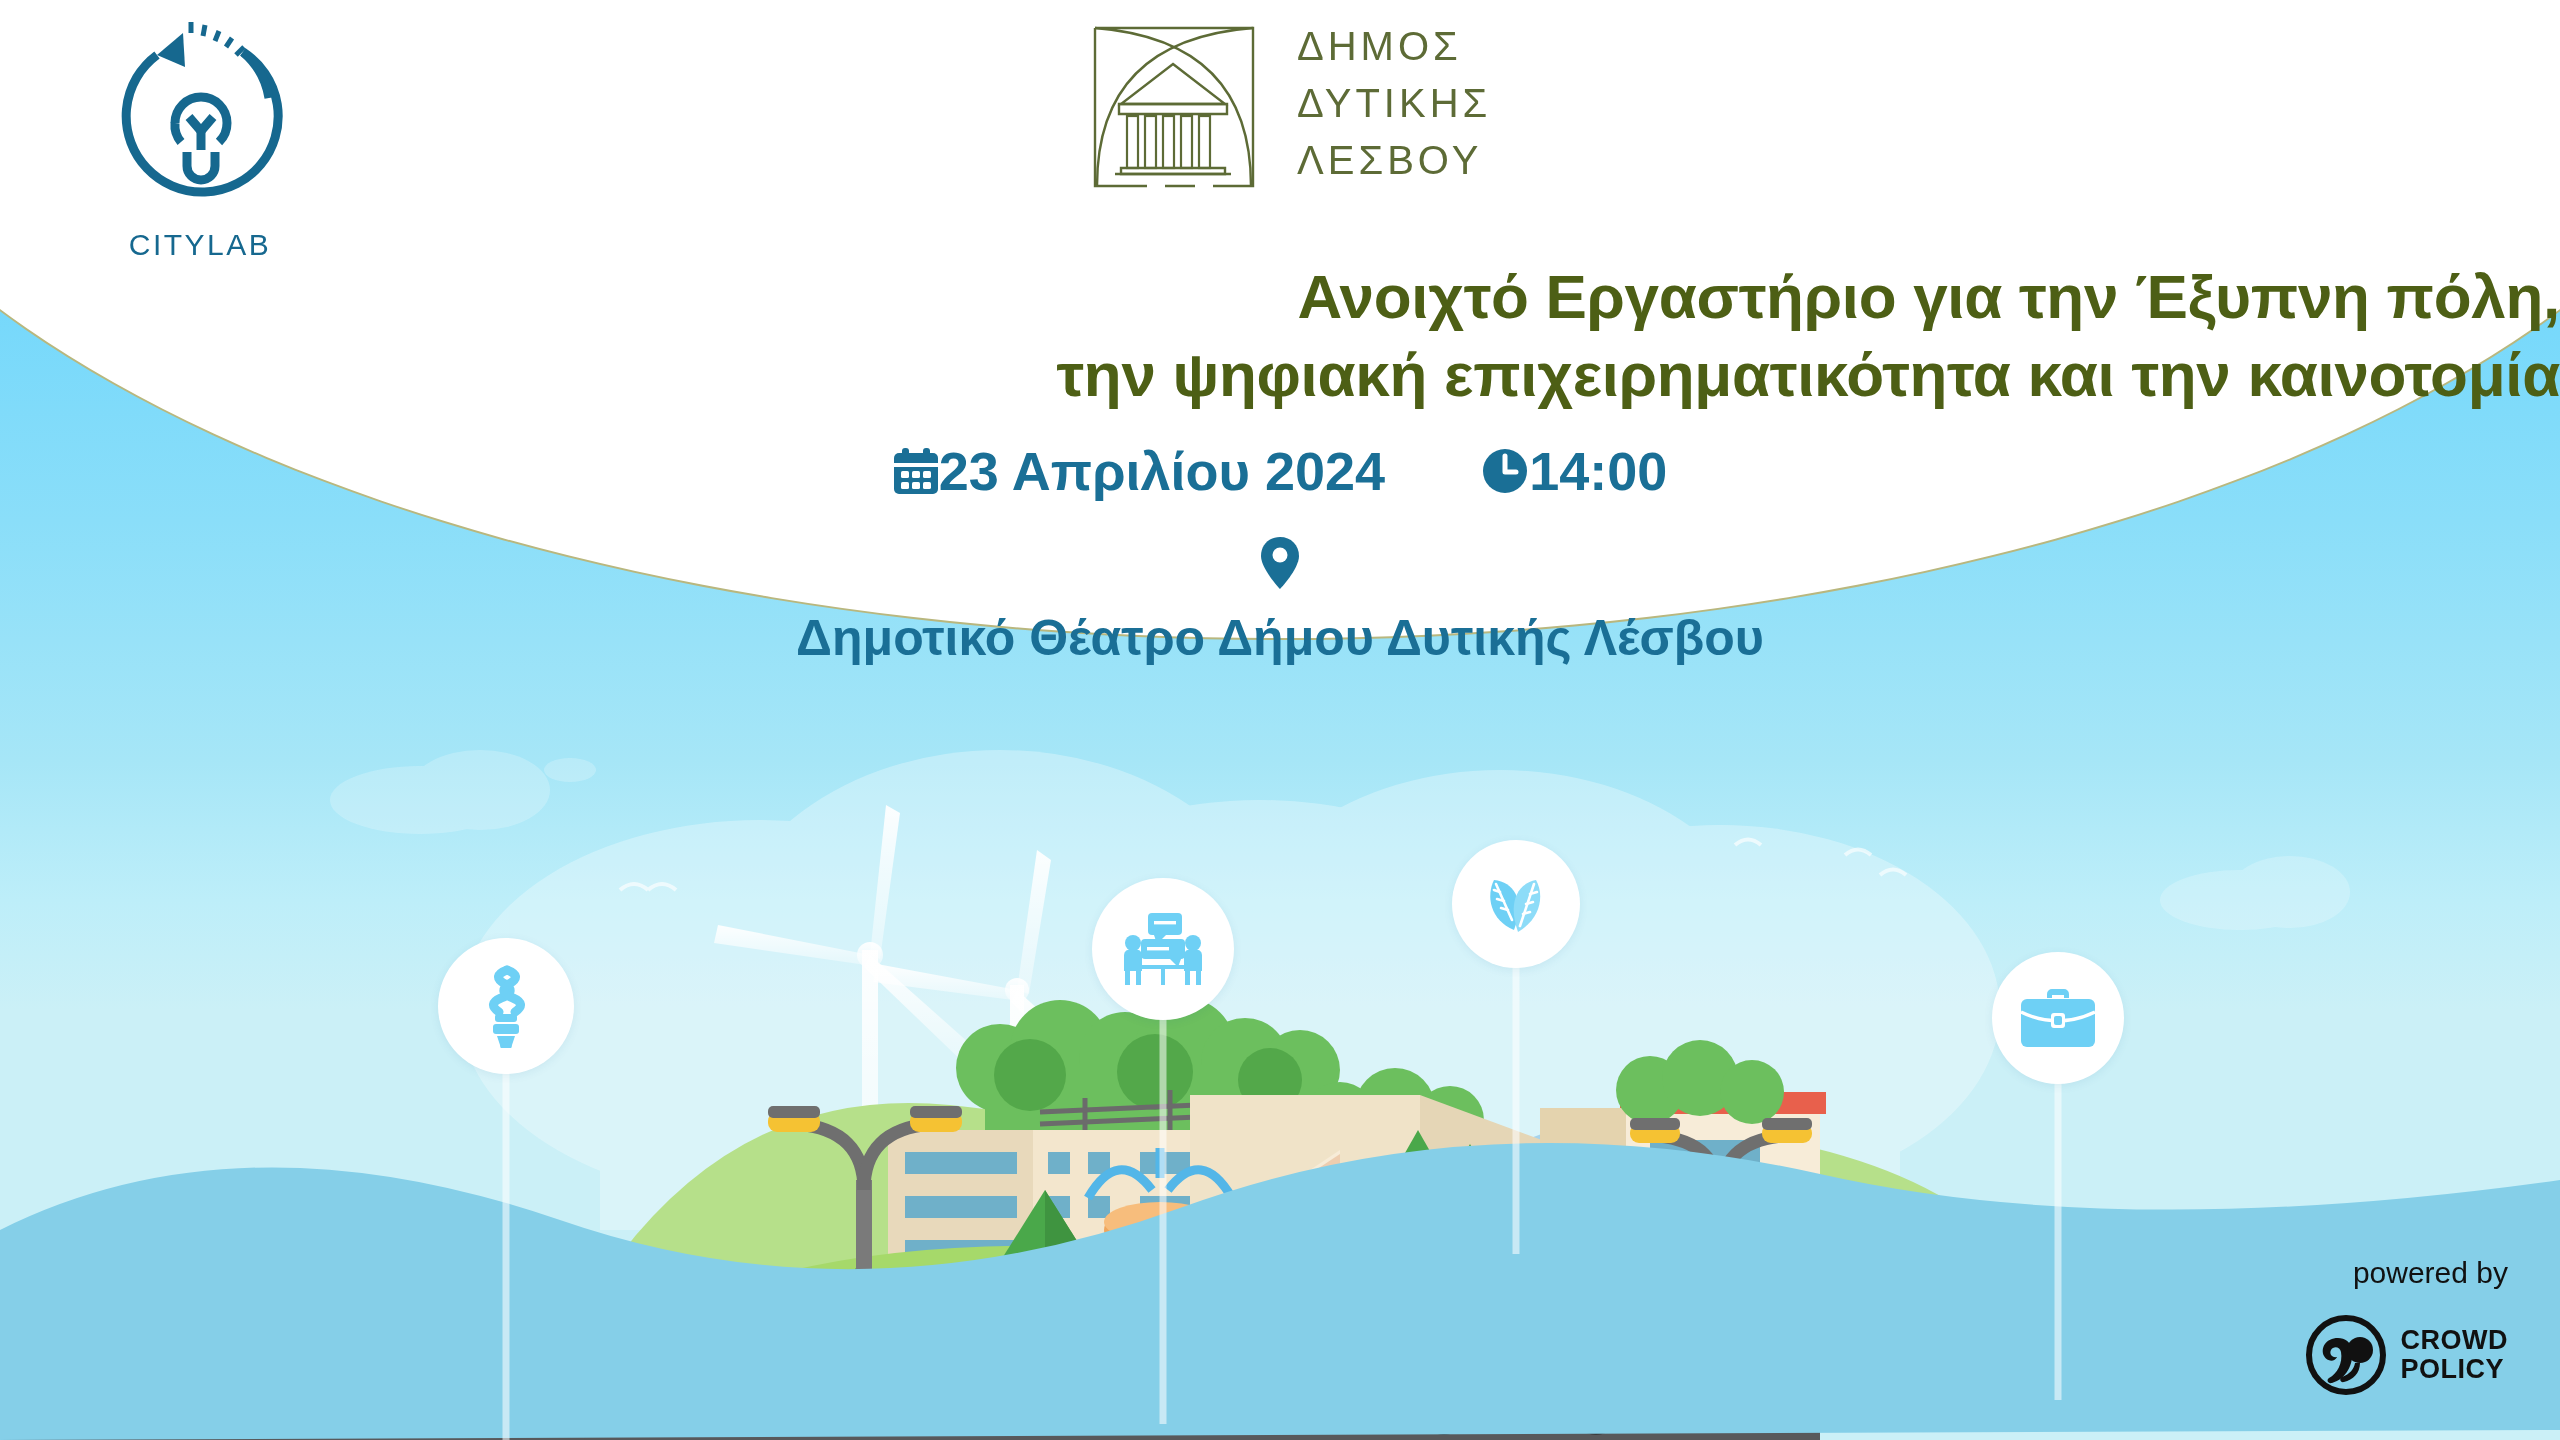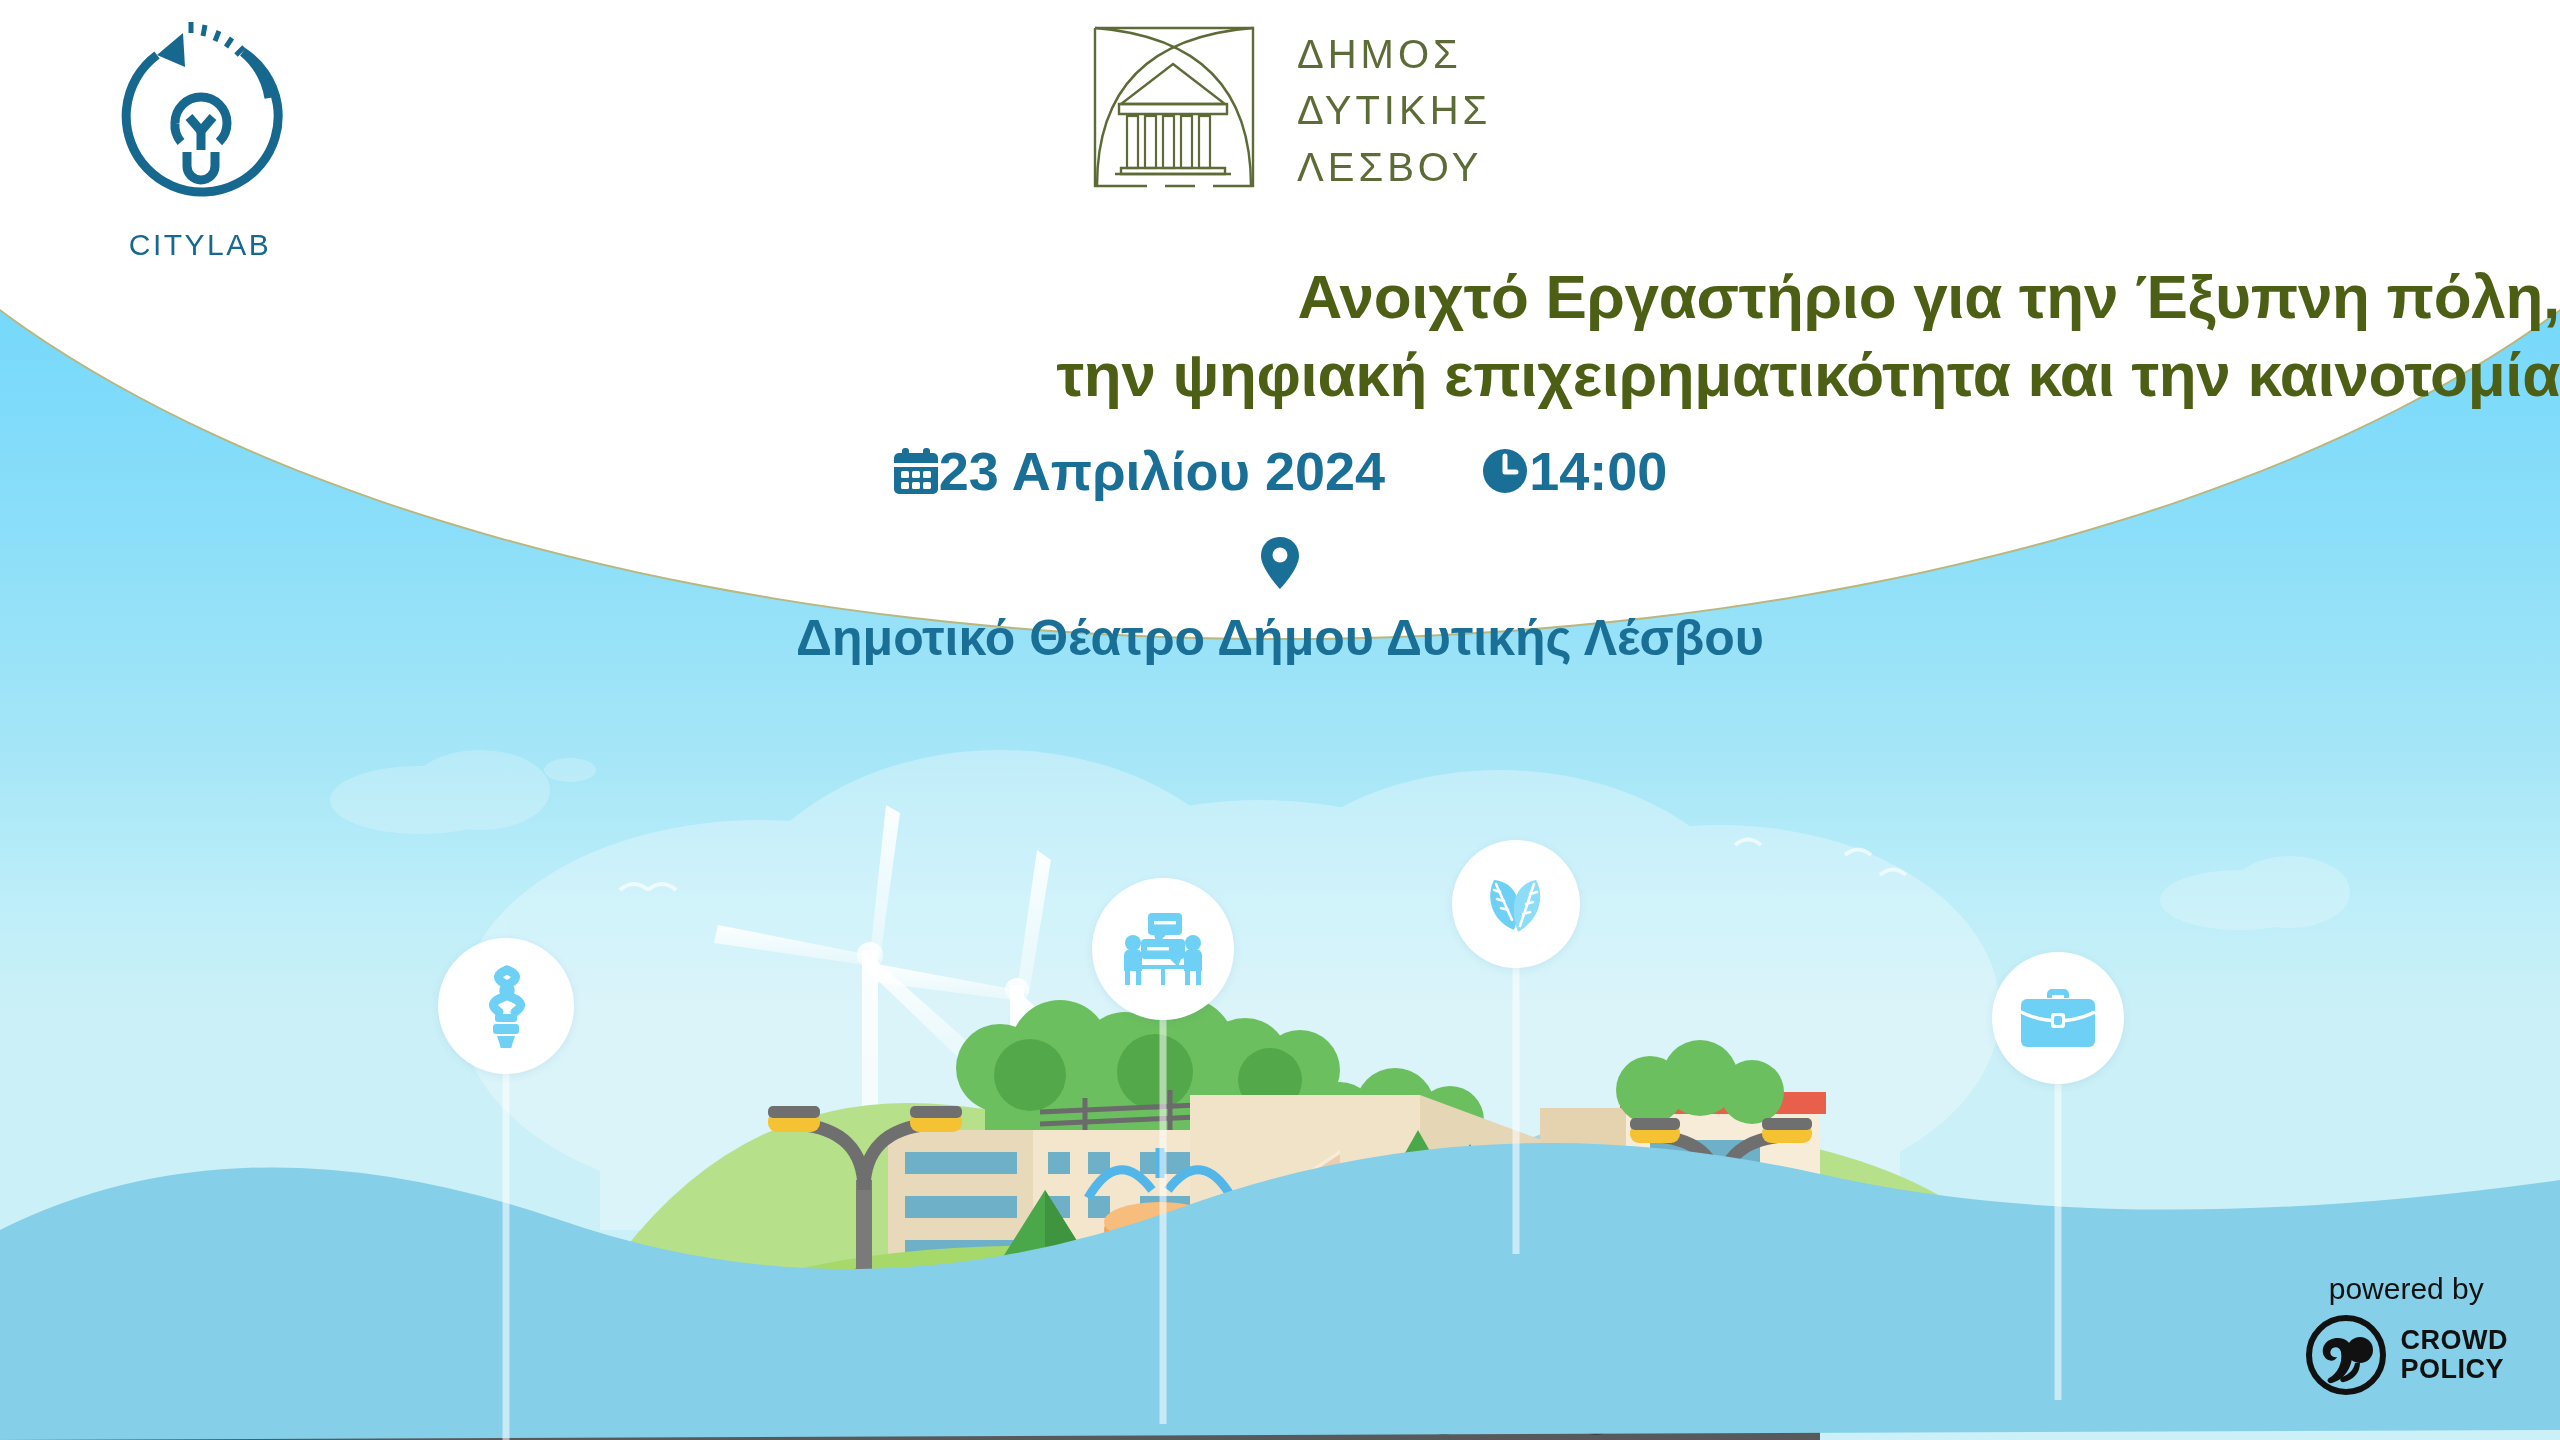--- a/index.html
+++ b/index.html
@@ -52,21 +52,21 @@
   .citylab-mark { width:210px; height:200px; display:block; margin:0 auto; }
   .citylab-text {
     margin-top:8px;
     font-size:30px; letter-spacing:2.5px;
     color:#16688f; font-weight:400;
   }
 
   
   .muni {
     position:absolute; left:1085px; top:18px;
-    display:flex; align-items:flex-end; gap:34px; z-index:40;
+    display:flex; align-items:flex-start; gap:34px; z-index:40;
   }
   .muni-mark { width:178px; height:178px; display:block; }
   .muni-text {
     color:#5d6b36;
     font-size:40px; line-height:1.42; letter-spacing:4px;
     font-weight:400;
   }
 
   
   .headline {
@@ -115,21 +115,21 @@
     box-shadow:0 2px 10px rgba(0,90,140,0.08);
   }
   .pin svg { display:block; }
 
   
   .powered {
     position:absolute; right:52px; bottom:44px; z-index:40;
     text-align:right;
   }
   .powered-label {
-    font-size:30px; color:#111; margin-bottom:8px; font-weight:400;text-align:center;
+    font-size:30px; color:#111; margin-bottom:24px; font-weight:400;
   }
   .cp-row { display:flex; align-items:center; gap:14px; justify-content:flex-end; }
   .cp-text {
     font-size:27px; font-weight:bold; color:#111;
     line-height:1.06; letter-spacing:0.5px; text-align:left;
   }
 </style>
 </head>
 <body>
 

